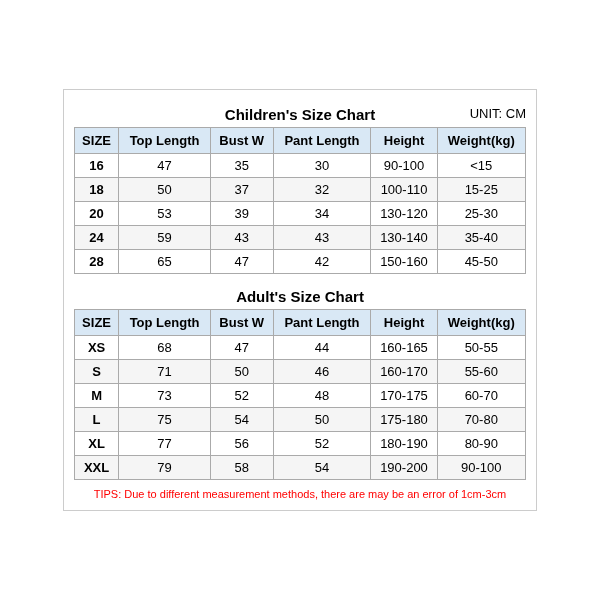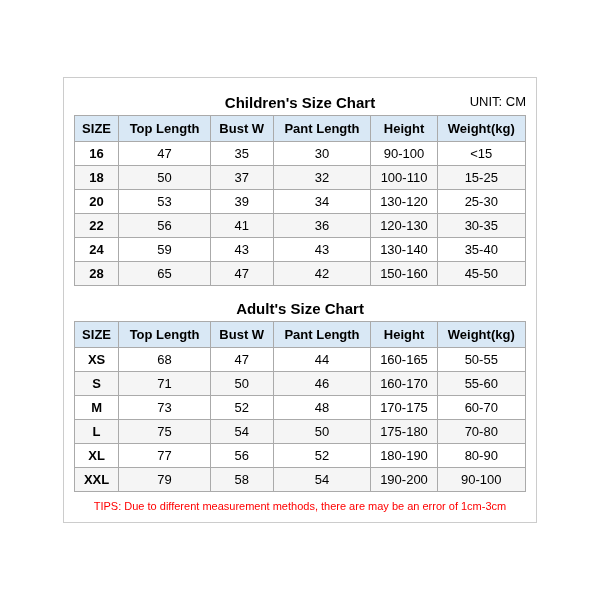--- a/index.html
+++ b/index.html
@@ -101,28 +101,20 @@
         </tr>
         <tr>
           <td class="size-col">20</td>
           <td>53</td>
           <td>39</td>
           <td>34</td>
           <td>130-120</td>
           <td>25-30</td>
         </tr>
         <tr>
-          <td class="size-col">22</td>
-          <td>56</td>
-          <td>41</td>
-          <td>36</td>
-          <td>120-130</td>
-          <td>30-35</td>
-        </tr>
-        <tr>
           <td class="size-col">24</td>
           <td>59</td>
           <td>43</td>
           <td>43</td>
           <td>130-140</td>
           <td>35-40</td>
         </tr>
         <tr>
           <td class="size-col">28</td>
           <td>65</td>

